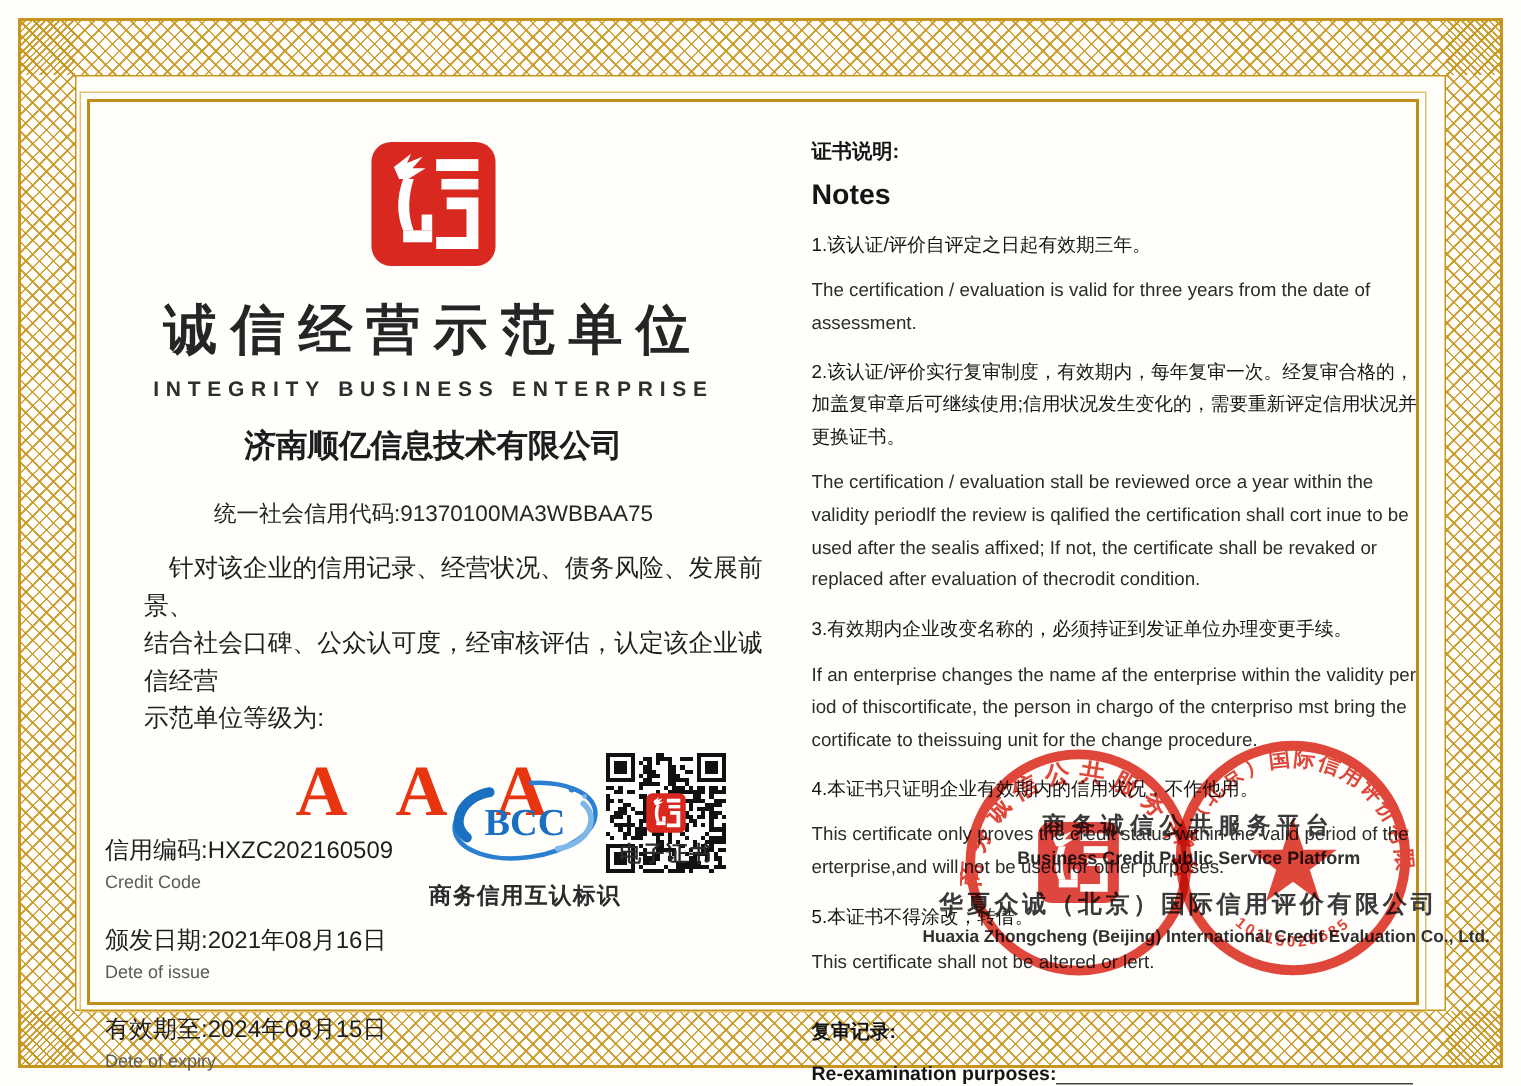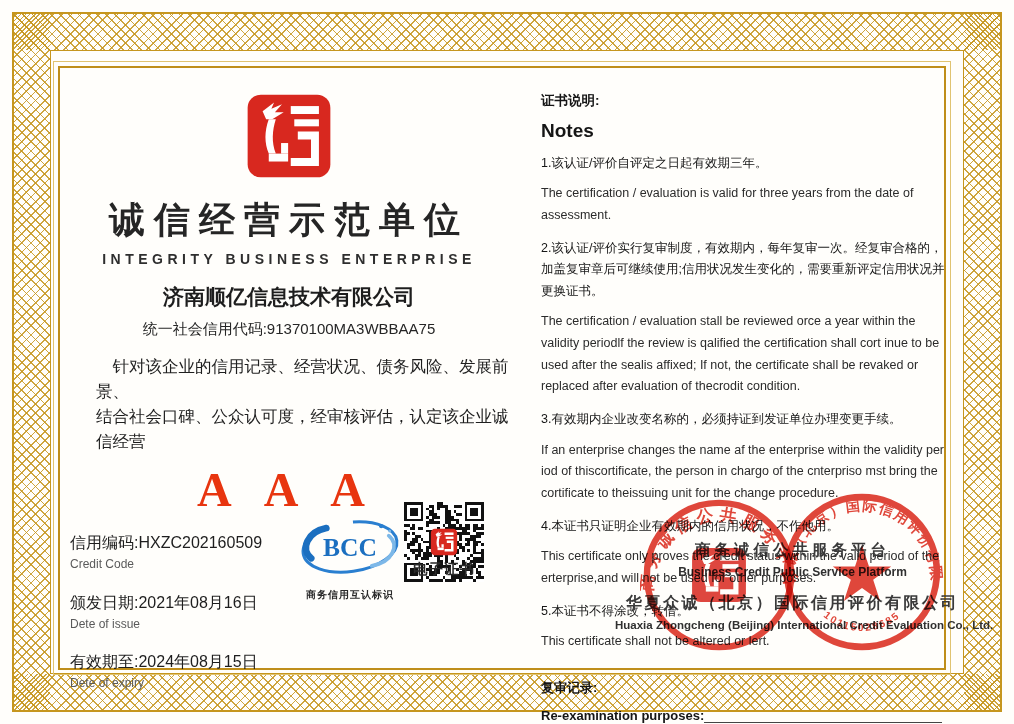--- a/index.html
+++ b/index.html
@@ -19,32 +19,32 @@
   .frame{position:absolute;left:58px;top:66px;width:884px;height:600px;border:2px solid #bf8e1a;}
   .frame::before{content:"";position:absolute;inset:-7px;border:1px solid #e0c371;}
 
   
   .left-col{position:absolute;left:66px;top:78px;width:446px;text-align:center;}
   .seal-logo{width:92px;height:88px;display:block;margin:14px auto 0;}
   .cert-title{margin-top:16px;font-family:Liberation Sans, sans-serif;
       font-size:36px;font-weight:bold;color:#252525;letter-spacing:9px;white-space:nowrap;}
   .cert-subtitle{margin-top:6px;font-size:14px;font-weight:bold;color:#2e2e2e;letter-spacing:4.5px;}
   .company-name{margin-top:16px;font-size:21px;font-weight:bold;color:#1d1d1d;}
-  .company-code{margin-top:9px;font-size:15px;color:#262626;}
+  .company-code{margin-top:22px;font-size:15px;color:#262626;}
   .statement{margin-top:15px;text-align:left;font-size:16.5px;line-height:25px;color:#1f1f1f;padding-left:6px;margin-left:24px;}
   .statement .l1{text-indent:1em;}
   .rating{margin-top:8px;font-family:"Liberation Serif","DejaVu Serif",serif;font-size:48px;
       font-weight:bold;color:#e8350f;letter-spacing:32px;text-indent:16px;}
-  .info-block{margin-top:16px;text-align:left;padding-left:4px;}
+  .info-block{margin-top:2px;text-align:left;padding-left:4px;}
   .info-main{font-size:16px;color:#1e1e1e;}
   .info-sub{font-size:12px;color:#5a5a5a;margin-top:3px;}
 
   
   .bcc-box{position:absolute;left:298px;top:516px;width:104px;height:62px;}
-  .bcc-label{position:absolute;left:286px;top:588px;width:128px;font-size:10px;font-weight:bold;
+  .bcc-label{position:absolute;left:286px;top:588px;width:128px;font-size:15px;font-weight:bold;
       color:#2a2a2a;text-align:center;letter-spacing:1px;}
   .qr-box{position:absolute;left:404px;top:502px;width:80px;height:80px;}
   .qr-center{position:absolute;left:430px;top:528px;width:28px;height:28px;}
   .qr-label{position:absolute;left:404px;top:560px;width:80px;font-size:14.5px;font-weight:bold;
       color:#2a2a2a;text-align:center;letter-spacing:1px;}
 
   
   .right-col{position:absolute;left:541px;top:92px;width:410px;}
   .notes-head-cn{font-size:13.5px;font-weight:bold;color:#151515;}
   .notes-head-en{font-size:19px;font-weight:bold;color:#151515;margin-top:10px;}
@@ -104,20 +104,21 @@
       <use href="#xin-seal"></use>
     </svg>
     <div class="cert-title">诚信经营示范单位</div>
     <div class="cert-subtitle">INTEGRITY BUSINESS ENTERPRISE</div>
     <div class="company-name">济南顺亿信息技术有限公司</div>
     <div class="company-code">统一社会信用代码:91370100MA3WBBAA75</div>
 
     <div class="statement">
       <div class="l1">针对该企业的信用记录、经营状况、债务风险、发展前景、</div>
       <div>结合社会口碑、公众认可度，经审核评估，认定该企业诚信经营</div>
+      <div>示范单位等级为:</div>
     </div>
 
     <div class="rating">AAA</div>
 
     <div class="info-block">
       <div class="info-main">信用编码:HXZC202160509</div>
       <div class="info-sub">Credit Code</div>
     </div>
     <div class="info-block" style="margin-top:22px;">
       <div class="info-main">颁发日期:2021年08月16日</div>

